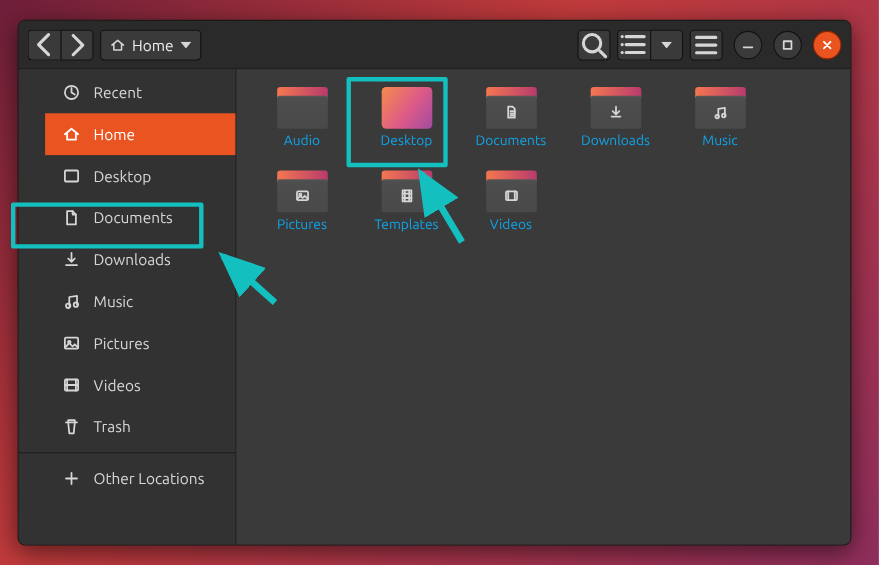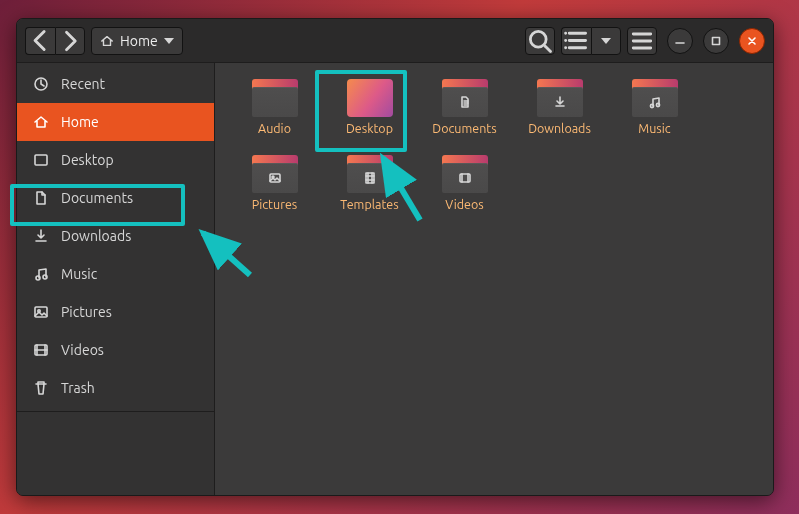--- a/index.html
+++ b/index.html
@@ -73,35 +73,35 @@
     width:198px;
     background:#333232;
     border-right:1px solid #1e1d1d;
     display:flex;
     flex-direction:column;
     padding-top:2px;
   }
   .side-item{
     display:flex;align-items:center;gap:12px;
     height:38px;padding:0 16px;
-    color:#d7d7d7;font-size:14px;cursor:pointer;
+    color:#d7d7d7;font-size:14px;cursor:pointer;margin-left:24px;
   }
   .side-item.active{background:#e95420;color:#fff;}
   .side-sep{height:1px;background:#1e1d1d;margin:4px 0;}
   .side-item svg{width:16px;height:16px;flex-shrink:0;}
   .content{
     flex:1;background:#3b3a3a;padding:12px 10px 0 12px;
     display:flex;flex-wrap:wrap;align-content:flex-start;
     gap:0;
   }
   .folder{
     width:95px;height:76px;
     display:flex;flex-direction:column;align-items:center;
     justify-content:flex-start;gap:4px;
-    color:#fdba74;font-size:12.5px;cursor:pointer;
+    color:#0ea5e9;font-size:12.5px;cursor:pointer;
     padding-top:4px;
   }
   .folder .ficon{width:46px;height:38px;position:relative;}
   
   .fbody{position:absolute;bottom:0;left:0;right:0;height:30px;
          background:linear-gradient(#4f4e4e,#4a4949);
          border-radius:2px;box-shadow:inset 0 1px 0 rgba(255,255,255,.06);}
   .ftab{position:absolute;top:0;left:0;width:46px;height:10px;
         background:linear-gradient(90deg,#f47750,#b83b6d);
         border-radius:3px 3px 0 0;}
@@ -246,20 +246,26 @@
           </svg>
         <span>Videos</span>
       </div>
       <div class="side-item">
         <svg class="stroke" viewBox="0 0 16 16">
             <path d="M3 4h10M5 4V2h6v2M5 4l1 10h4l1-10"></path>
           </svg>
         <span>Trash</span>
       </div>
       <div class="side-sep"></div>
+      <div class="side-item">
+        <svg class="stroke" viewBox="0 0 16 16">
+            <path d="M8 3v10M3 8h10"></path>
+          </svg>
+        <span>Other Locations</span>
+      </div>
     </div>
 
     <div class="content">
 
       <div class="folder">
         <div class="ficon">
             <div class="ftab"></div>
             <div class="fbody"></div>
           </div>
         <span>Audio</span>

